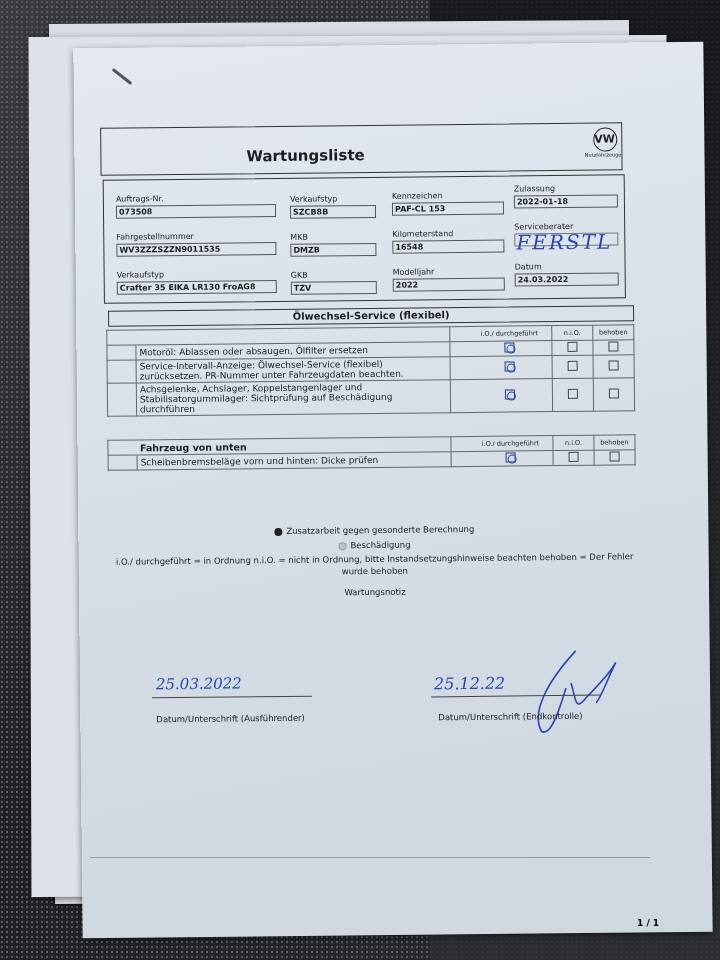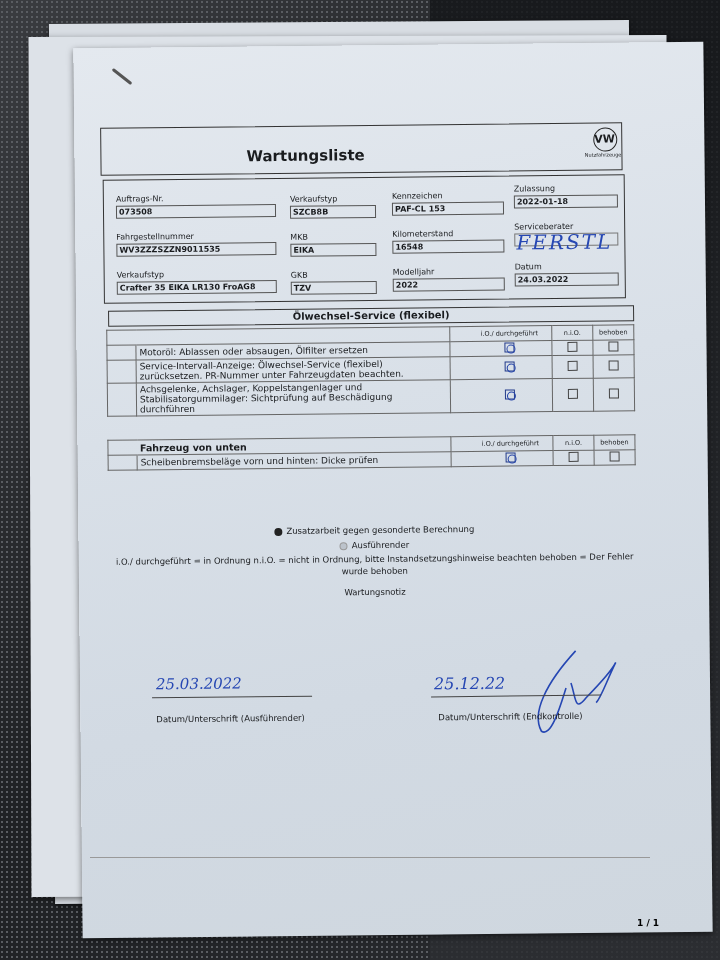--- a/index.html
+++ b/index.html
@@ -86,21 +86,21 @@
       <span class="lbl">Zulassung</span>
       <span class="val">2022-01-18</span>
     </div>
 
     <div class="fld" style="left:12px;top:52px;width:160px;">
       <span class="lbl">Fahrgestellnummer</span>
       <span class="val">WV3ZZZSZZN9011535</span>
     </div>
     <div class="fld" style="left:186px;top:54px;width:86px;">
       <span class="lbl">MKB</span>
-      <span class="val">EIKA</span>
+      <span class="val">DMZB</span>
     </div>
     <div class="fld" style="left:288px;top:52px;width:112px;">
       <span class="lbl">Kilometerstand</span>
       <span class="val">16548</span>
     </div>
     <div class="fld" style="left:410px;top:46px;width:104px;">
       <span class="lbl">Serviceberater</span>
       <span class="val" style="border-color:#777;"></span>
     </div>
     <div class="hand" style="left:412px;top:54px;font-size:20px;letter-spacing:2px;">FERSTL</div>
@@ -173,21 +173,21 @@
       <td class="cn"><span class="cb-box"></span></td>
       <td class="cb"><span class="cb-box"></span></td>
     </tr>
   </tbody>
     </table>
 
   <div class="legend" style="top:410px;">
     <span class="dot"></span><span>Zusatzarbeit gegen gesonderte Berechnung</span>
   </div>
   <div class="legend" style="top:425px;">
-    <span class="dot light"></span><span>Ausführender</span>
+    <span class="dot light"></span><span>Beschädigung</span>
   </div>
   <div class="legend" style="top:438px;line-height:12px;padding:0 4px;box-sizing:border-box;">i.O./ durchgeführt = in Ordnung n.i.O. = nicht in Ordnung, bitte Instandsetzungshinweise beachten behoben = Der Fehler wurde behoben</div>
   <div class="legend" style="top:472px;">Wartungsnotiz</div>
 
   <div class="hand" style="left:50px;top:558px;font-size:15px;">25.03.2022</div>
   <div class="sigline" style="left:46px;top:580px;width:160px;"></div>
   <div class="sig" style="left:50px;top:597px;">Datum/Unterschrift (Ausführender)</div>
 
   <div class="hand" style="left:328px;top:560px;font-size:16px;">25.12.22</div>
   <svg style="position:absolute;left:410px;top:530px;" width="110" height="95">

